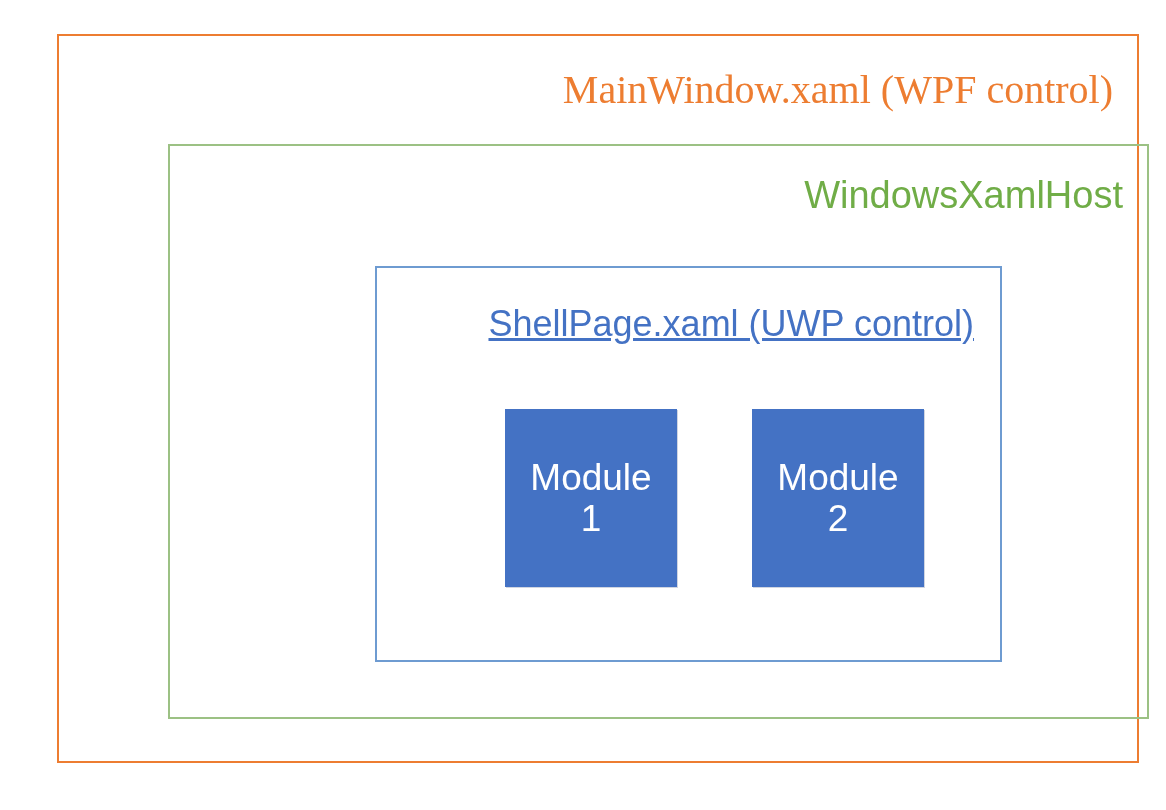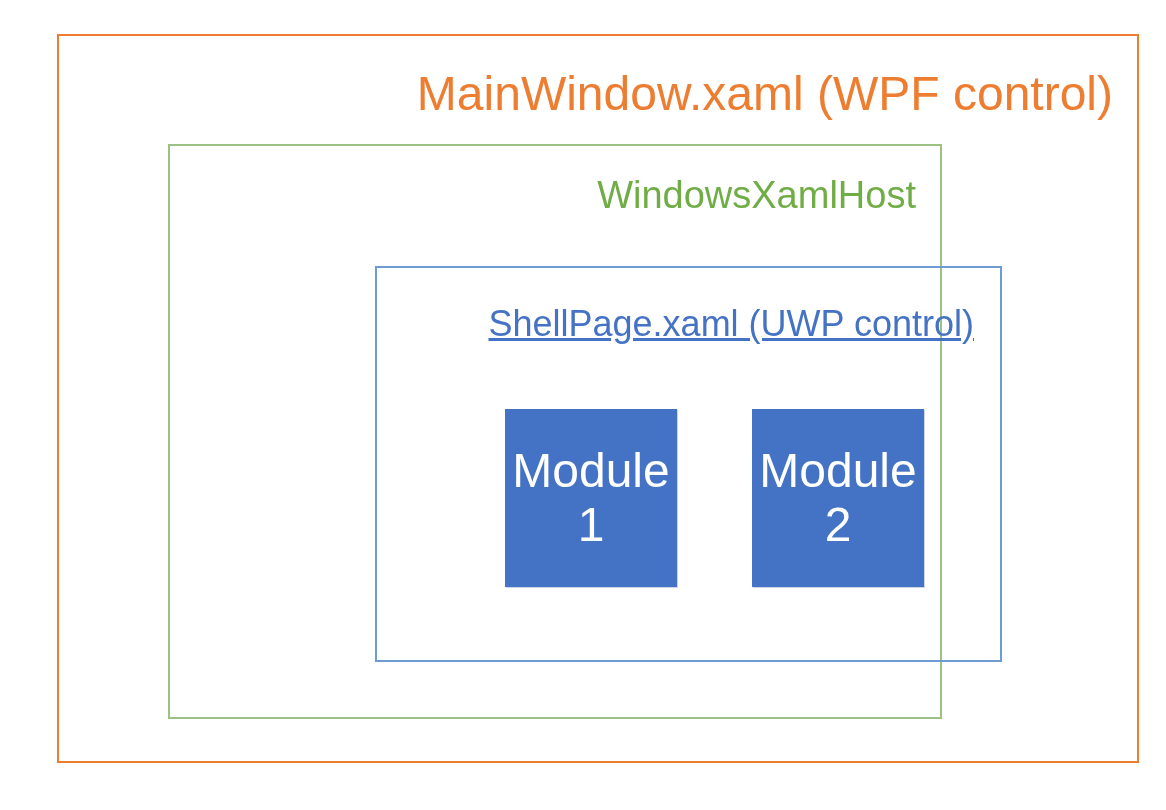--- a/index.html
+++ b/index.html
@@ -32,21 +32,21 @@
     left: 57px;
     top: 34px;
     width: 1082px;
     height: 729px;
     border: 2px solid #ED7D31;
   }
 
   .layer-middle {
     left: 109px;
     top: 108px;
-    width: 774px;
+    width: 981px;
     height: 575px;
     border: 2px solid #9CC184;
   }
 
   .layer-inner {
     left: 205px;
     top: 120px;
     width: 627px;
     height: 396px;
     border: 2px solid #6E9BD1;
@@ -56,22 +56,23 @@
   .caption {
     position: absolute;
     right: 24px;
     white-space: nowrap;
     font-weight: 400;
     line-height: 1.0;
   }
 
   .caption-outer {
     top: 34px;
-    font-size: 48px;
+    font-size: 40px;
     color: #ED7D31;
+    font-family: Liberation Serif, serif;
   }
 
   .caption-middle {
     top: 30px;
     font-size: 38px;
     color: #70AD47;
   }
 
   .caption-inner {
     top: 38px;
@@ -94,21 +95,21 @@
     position: absolute;
     top: 0;
     width: 172px;
     height: 178px;
     background: #4472C4;
     color: #ffffff;
     display: flex;
     flex-direction: column;
     align-items: center;
     justify-content: center;
-    font-size: 48px;
+    font-size: 37px;
     line-height: 1.12;
     box-shadow: 1px 1px 0 rgba(170,178,200,0.55);
   }
 
   .module-box-1 { left: 0px; }
   .module-box-2 { left: 247px; }
 
   .module-line {
     display: block;
     text-align: center;

